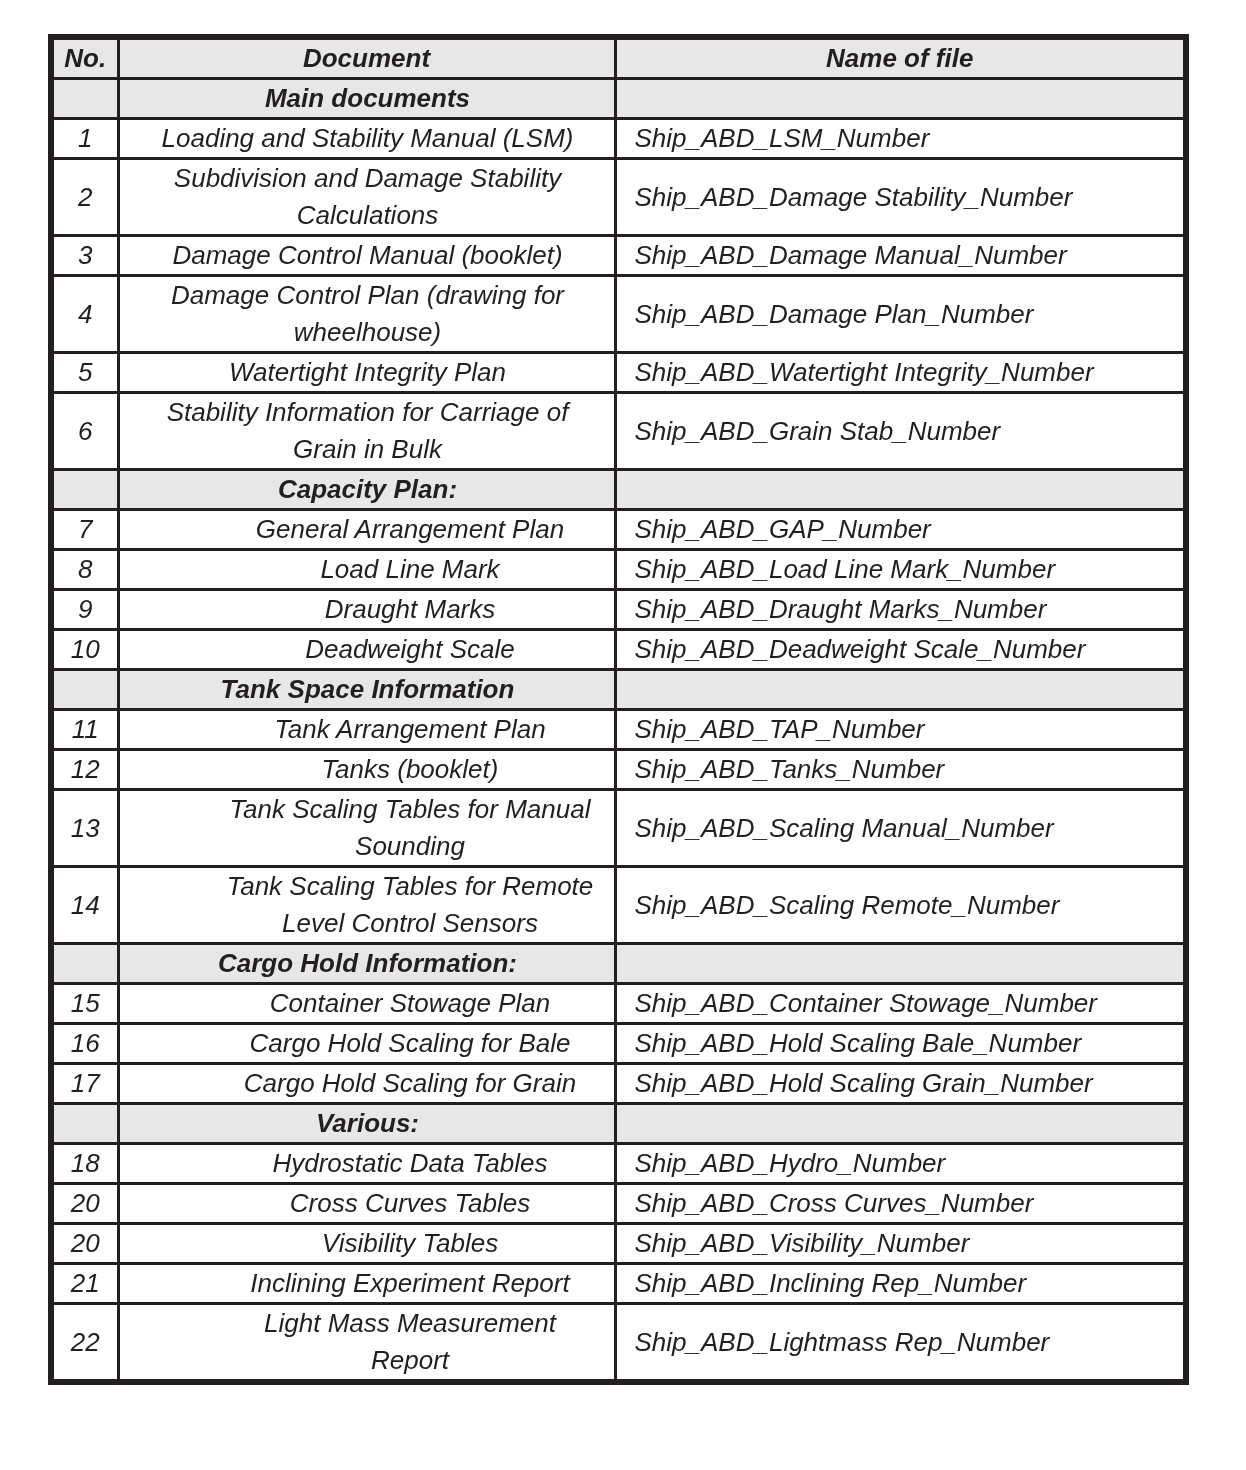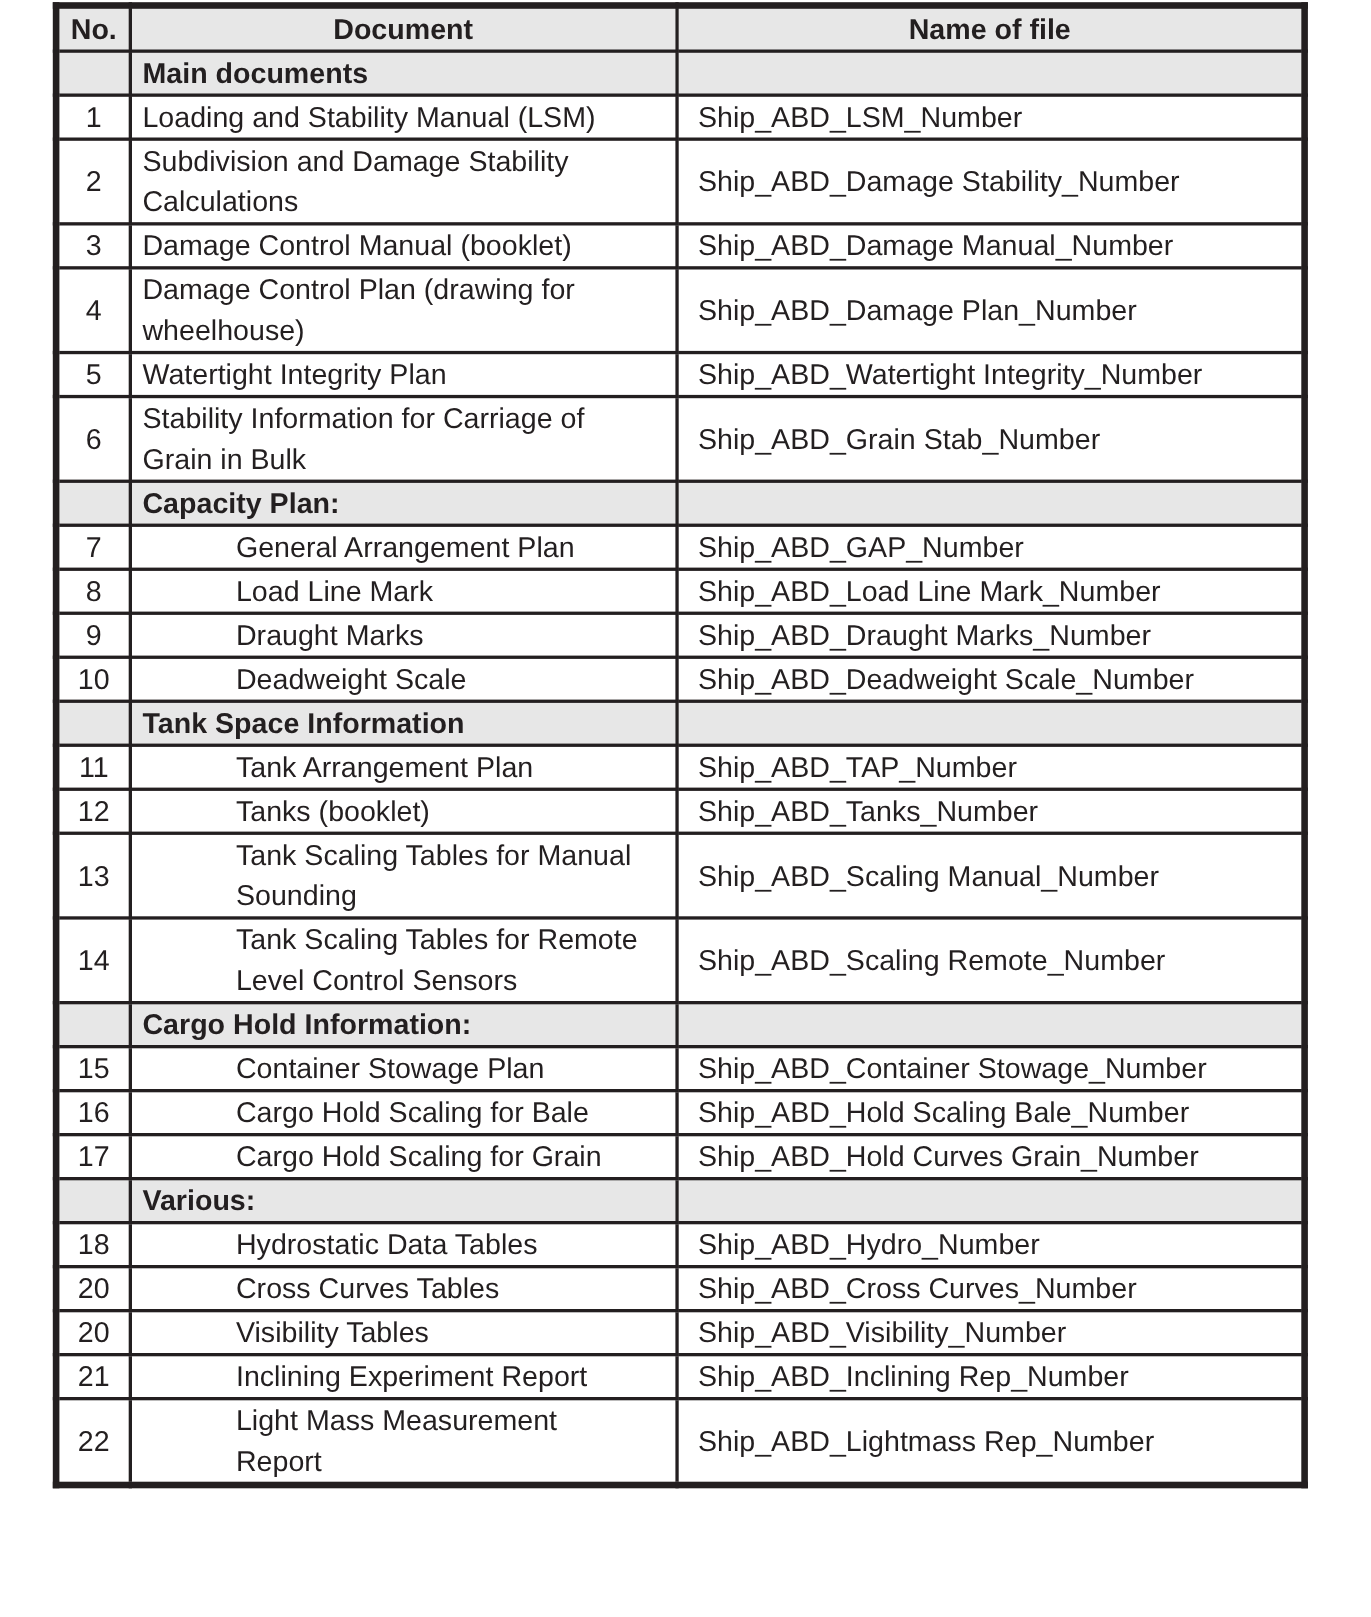--- a/index.html
+++ b/index.html
@@ -22,25 +22,26 @@
   .page {
     position: relative;
     width: 1246px;
     height: 1470px;
     background: #ffffff;
     overflow: hidden;
   }
   table.doc-table {
     position: absolute;
     left: 48px;
-    top: 2px;
+    top: 34px;
     width: 1135px;
     border-collapse: collapse;
     table-layout: fixed;
     border: 6px solid var(--border-color);
+    font-style: italic;
   }
   .doc-table th,
   .doc-table td {
     border: 3px solid var(--border-color);
     font-size: 26px;
     line-height: 37px;
     padding: 0 8px;
     color: var(--text-color);
     overflow: hidden;
     vertical-align: middle;
@@ -51,21 +52,21 @@
     text-align: center;
     height: 40px;
   }
   .doc-table td { background: var(--row-bg); height: 40px; }
   tr.section td {
     background: var(--section-bg);
     font-weight: bold;
   }
   td.no-cell { text-align: center; padding: 0 2px; }
   td.doc-cell {
-    text-align: left;
+    text-align: center;
     white-space: pre-line;
     padding-left: 10px;
   }
   td.doc-cell.indent { padding-left: 95px; }
   td.file-cell { text-align: left; padding-left: 18px; white-space: nowrap; }
 </style>
 </head>
 <body>
 
 <div class="page">
@@ -184,21 +185,21 @@
           <td class="file-cell">Ship_ABD_Container Stowage_Number</td>
         </tr>
         <tr>
           <td class="no-cell">16</td>
           <td class="doc-cell indent">Cargo Hold Scaling for Bale</td>
           <td class="file-cell">Ship_ABD_Hold Scaling Bale_Number</td>
         </tr>
         <tr>
           <td class="no-cell">17</td>
           <td class="doc-cell indent">Cargo Hold Scaling for Grain</td>
-          <td class="file-cell">Ship_ABD_Hold Curves Grain_Number</td>
+          <td class="file-cell">Ship_ABD_Hold Scaling Grain_Number</td>
         </tr>
         <tr class="section">
           <td class="no-cell"></td>
           <td class="doc-cell">Various:</td>
           <td class="file-cell"></td>
         </tr>
         <tr>
           <td class="no-cell">18</td>
           <td class="doc-cell indent">Hydrostatic Data Tables</td>
           <td class="file-cell">Ship_ABD_Hydro_Number</td>

